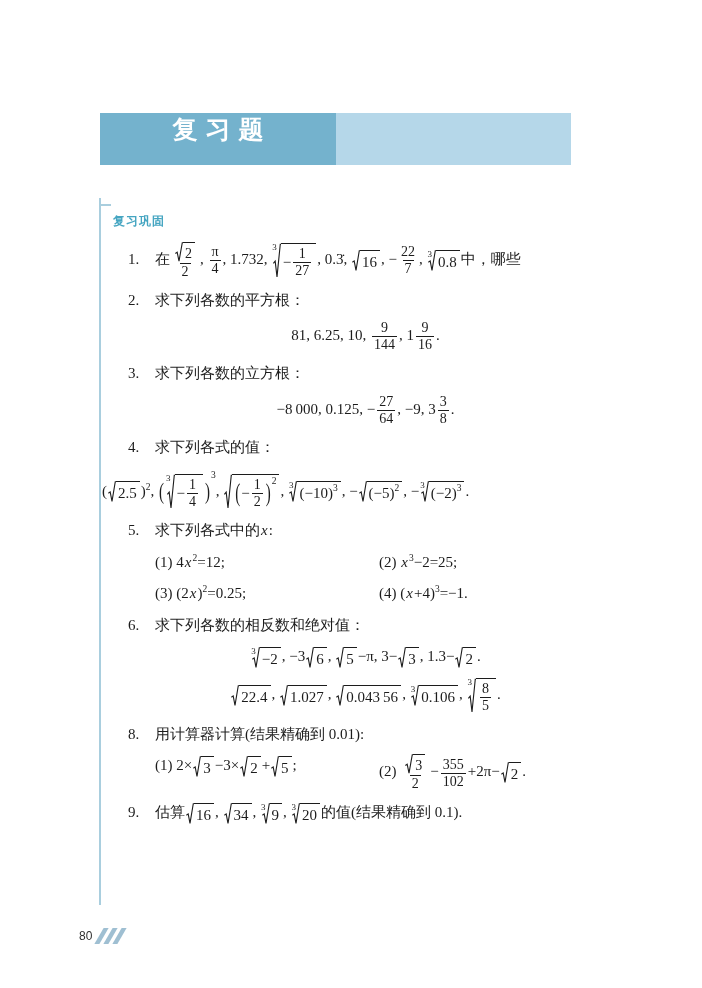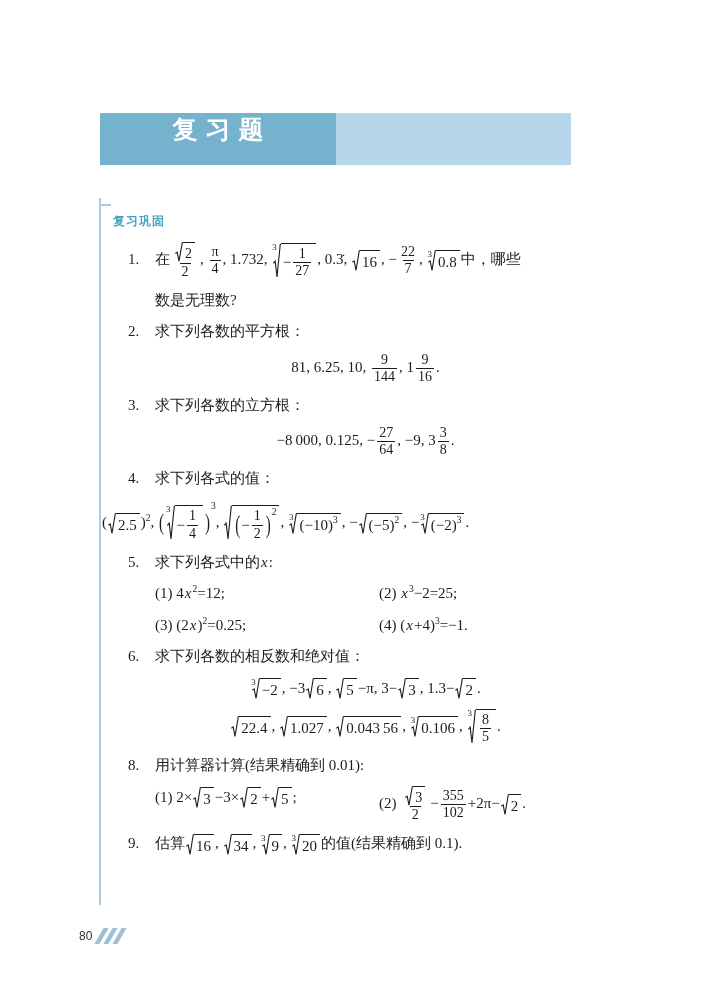--- a/index.html
+++ b/index.html
@@ -113,21 +113,20 @@
             </span>, −<span class="frac">
               <span class="fnum">22</span>
               <span class="fden">7</span>
             </span>, <span class="root">
               <span class="ridx">3</span>
               <svg viewBox="0 0 11 24" preserveAspectRatio="none" class="rsign">
                 <path d="M0.5 13.5 L3 12 L5.5 22.5 L10 0.8 L11 0.8" fill="none" stroke="currentColor" stroke-width="1.1" vector-effect="non-scaling-stroke"></path>
               </svg>
               <span class="rbody">0.8</span>
             </span>中，哪些</span></div>
-        <div class="row cont"><span class="math">数是无理数?</span></div>
       </div>
       <div class="problem">
         <div class="row stem"><span class="plabel">2.</span><span class="math">求下列各数的平方根：</span></div>
         <div class="row display"><span class="math">81, 6.25, 10, <span class="frac">
               <span class="fnum">9</span>
               <span class="fden">144</span>
             </span>, 1<span class="frac">
               <span class="fnum">9</span>
               <span class="fden">16</span>
             </span>.</span></div>

